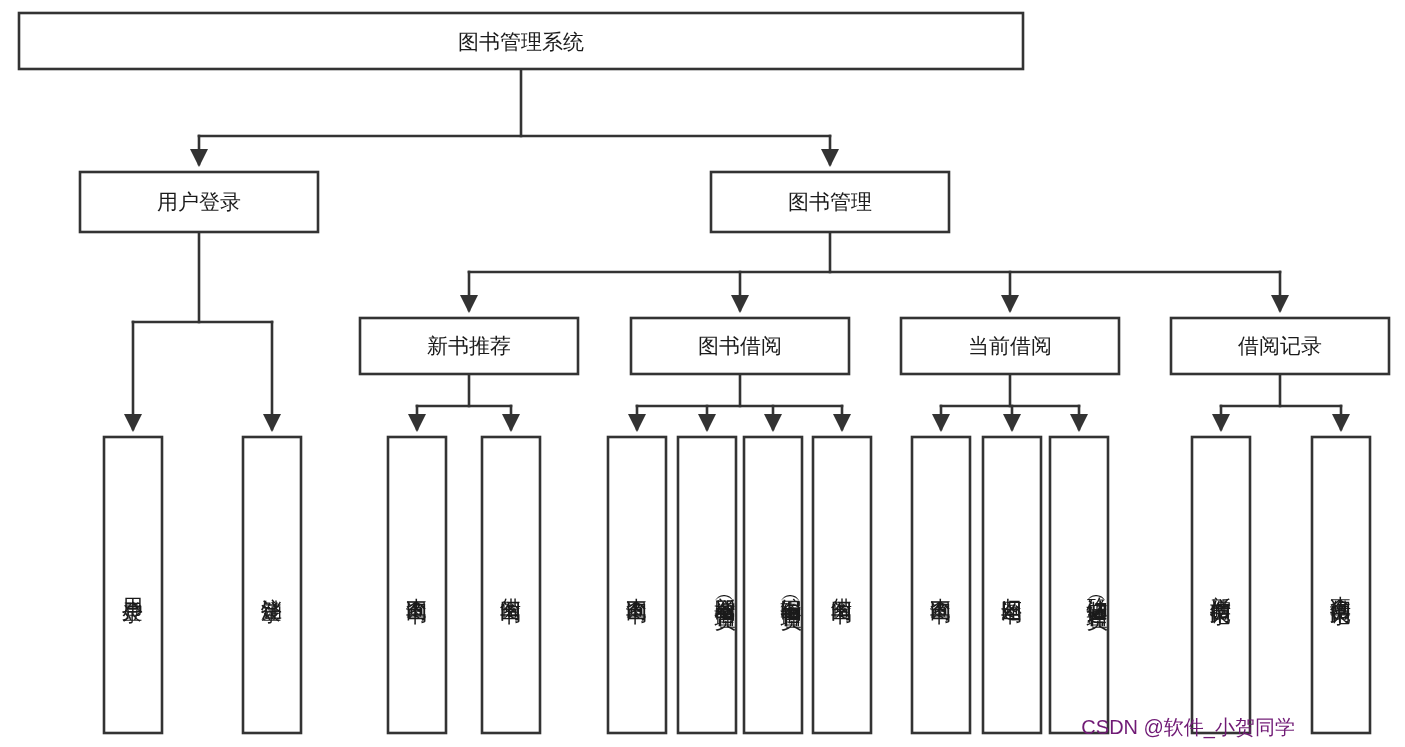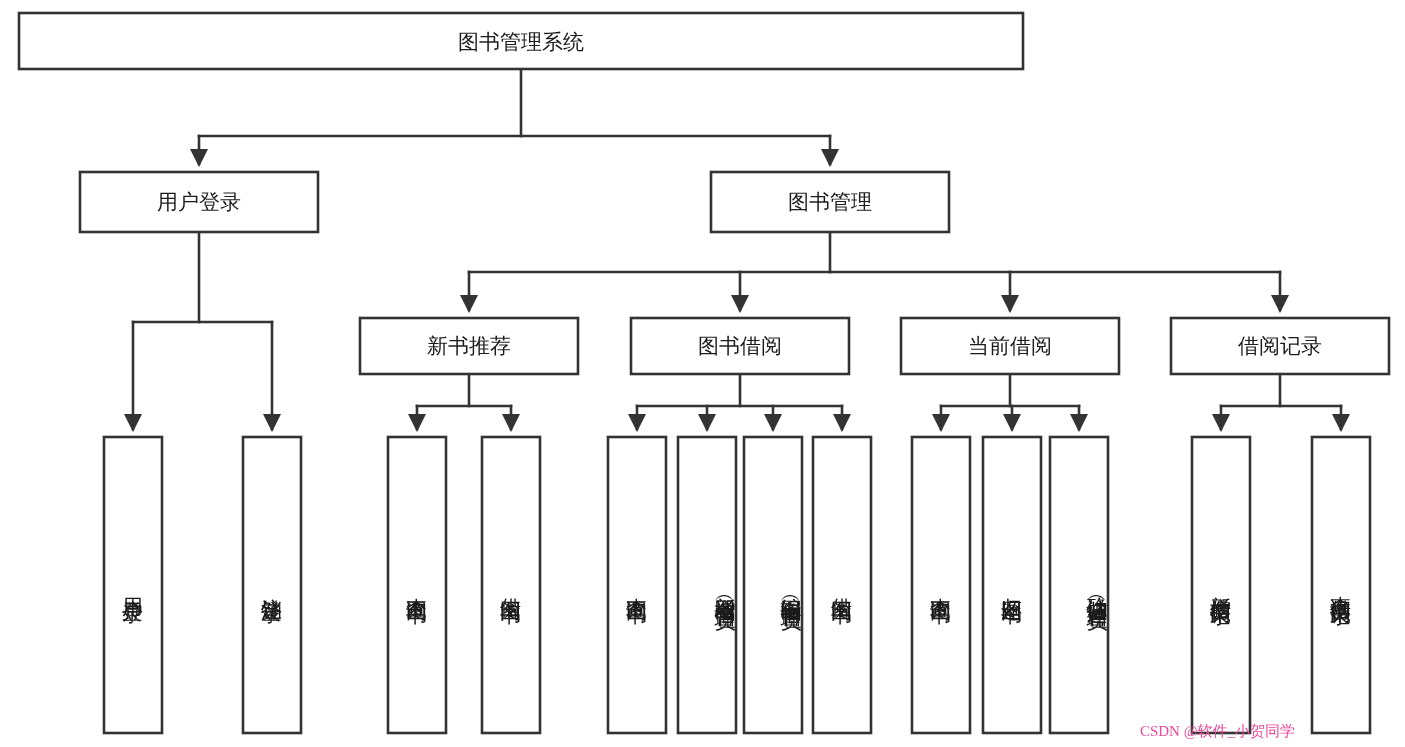--- a/index.html
+++ b/index.html
@@ -60,23 +60,23 @@
     display: flex;
     align-items: center;
     justify-content: center;
     white-space: nowrap;
     pointer-events: none;
   }
   .watermark {
     position: absolute;
     right: 8px;
     bottom: 6px;
-    font-family: Liberation Serif, serif;
-    font-size: 15px;
-    color: #ec4899;
+    font-family: Liberation Sans, sans-serif;
+    font-size: 20px;
+    color: #701a75;
     white-space: nowrap;
   }
 </style>
 </head>
 <body>
 
 <div id="diagram-root">
 
   <svg class="diagram" viewBox="0 0 1405 747">
     <defs>

